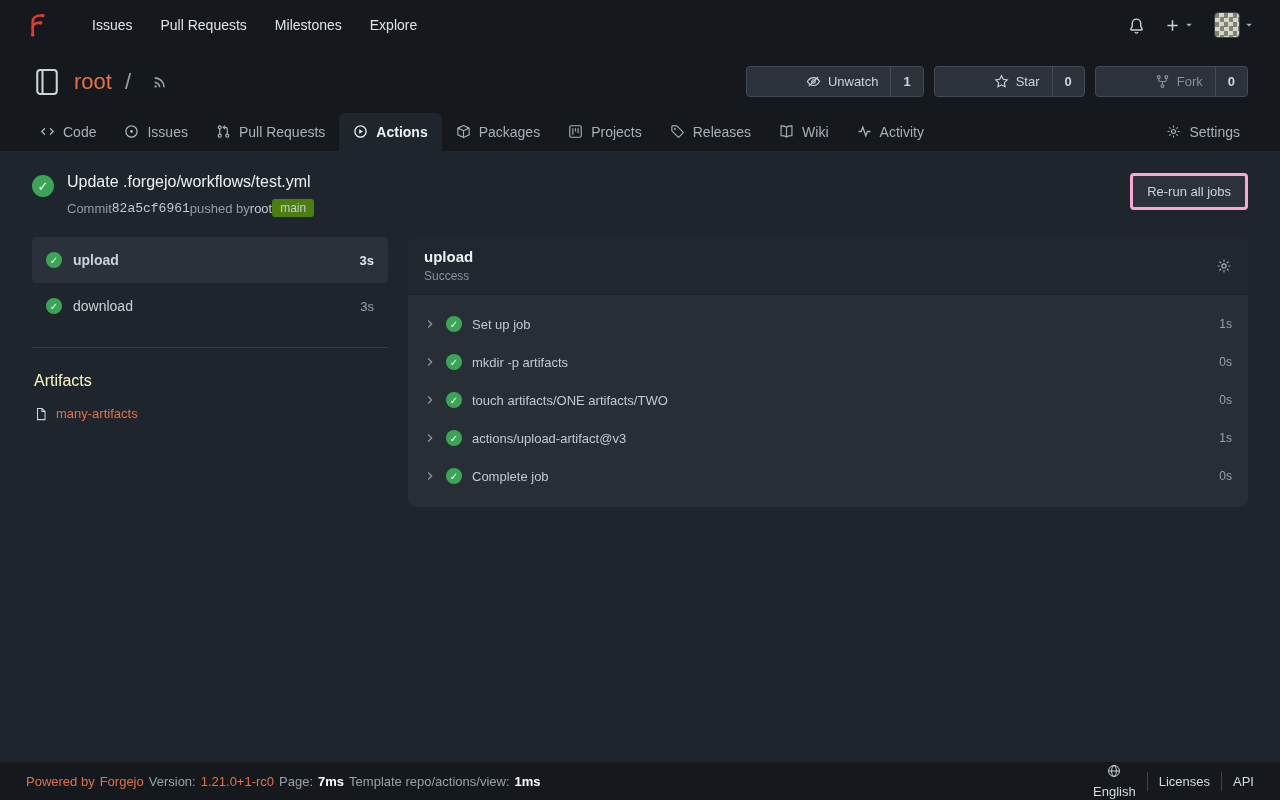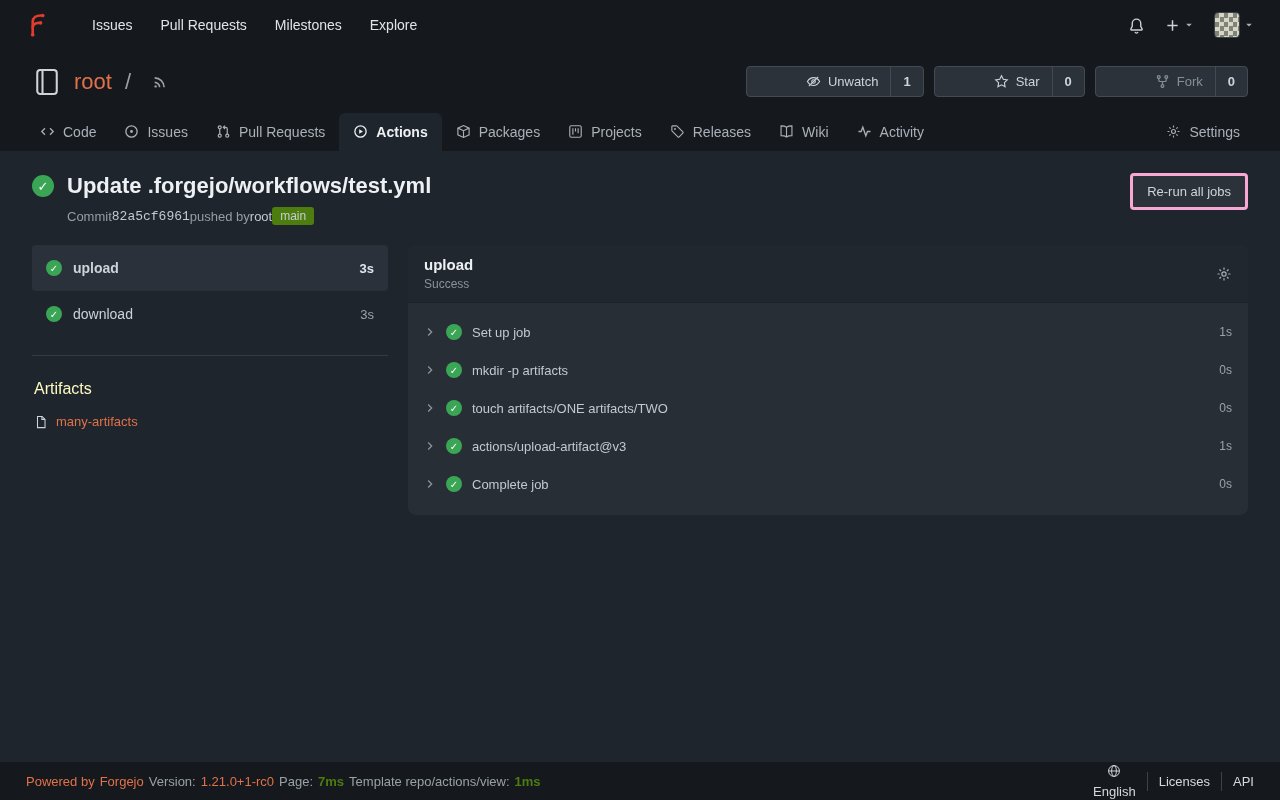--- a/index.html
+++ b/index.html
@@ -42,21 +42,21 @@
   .tab { display: flex; align-items: flex-start; gap: 8px; padding: 11px 14px; font-size: 14px; color: #a9b0b8; cursor: pointer; white-space: nowrap; }
   .tab.active { background: #1e252c; color: #eef1f3; border-radius: 6px 6px 0 0; font-weight: 600; }
   .tab-settings { margin-left: auto; }
 
   
   .content { flex: 1 1 auto; background: #1e252c; padding: 22px 32px 0; overflow: hidden; }
   .run-header { display: flex; align-items: flex-start; }
   .check { display: inline-flex; align-items: center; justify-content: center; width: 16px; height: 16px; border-radius: 50%; background: #3aa655; color: #fff; font-size: 10px; flex: 0 0 auto; }
   .check-lg { width: 22px; height: 22px; font-size: 13px; margin-top: 2px; }
   .run-info { margin-left: 13px; }
-  .run-title { font-size: 22px; font-weight: 700; color: #eef1f4; }
+  .run-title { font-size: 16px; font-weight: 400; color: #eef1f4; }
   .commit-line { margin-top: 8px; font-size: 13px; color: #959da5; display: flex; align-items: center; gap: 0; }
   .sha { font-family: "Liberation Mono", monospace; color: #c2c9d0; cursor: pointer; }
   .author-link { color: #c2c9d0; cursor: pointer; }
   .branch-badge { background: #4d7c0f; color: #c6cdd4; font-size: 12px; padding: 2px 8px; border-radius: 3px; cursor: pointer; }
   .btn { background: #2b323a; border: 3px solid #f9a8d4; border-radius: 4px; color: #ced4da; font-size: 13px; padding: 8px 14px; cursor: pointer; white-space: nowrap; }
   .rerun-btn { margin-left: auto; }
 
   .run-body { display: flex; align-items: flex-start; gap: 20px; margin-top: 20px; }
 
   
@@ -81,21 +81,21 @@
   .gear-btn { margin-left: auto; color: #a8afb7; cursor: pointer; display: flex; }
   .steps { padding: 10px 0 12px; }
   .step { display: flex; align-items: center; gap: 10px; padding: 11px 16px; font-size: 13px; color: #c2c9d0; cursor: pointer; }
   .step-chevron { color: #8e959d; display: flex; flex: 0 0 auto; }
   .step-duration { margin-left: auto; color: #9aa2aa; font-size: 12px; }
 
   
   .footer { flex: 0 0 auto; height: 38px; background: #15191d; display: flex; align-items: center; padding: 0 26px; font-size: 13px; color: #99a1a8; gap: 16px; }
   .footer-left { display: flex; align-items: center; gap: 5px; white-space: nowrap; }
   .footer-link { color: #e2714a; cursor: pointer; }
-  .footer-strong { color: #4d7c0f; font-weight: 700; }
+  .footer-strong { color: #ffffff; font-weight: 700; }
   .footer-right { margin-left: auto; display: flex; align-items: center; }
   .footer-item { display: flex; align-items: center; gap: 6px; color: #d4d9de; padding: 2px 11px; cursor: pointer; flex-direction: column; }
   .footer-item + .footer-item { border-left: 1px solid #3a424b; }
   .footer-item:last-child { padding-right: 0; }
 </style>
 </head>
 <body>
 
 <div class="page">
 

